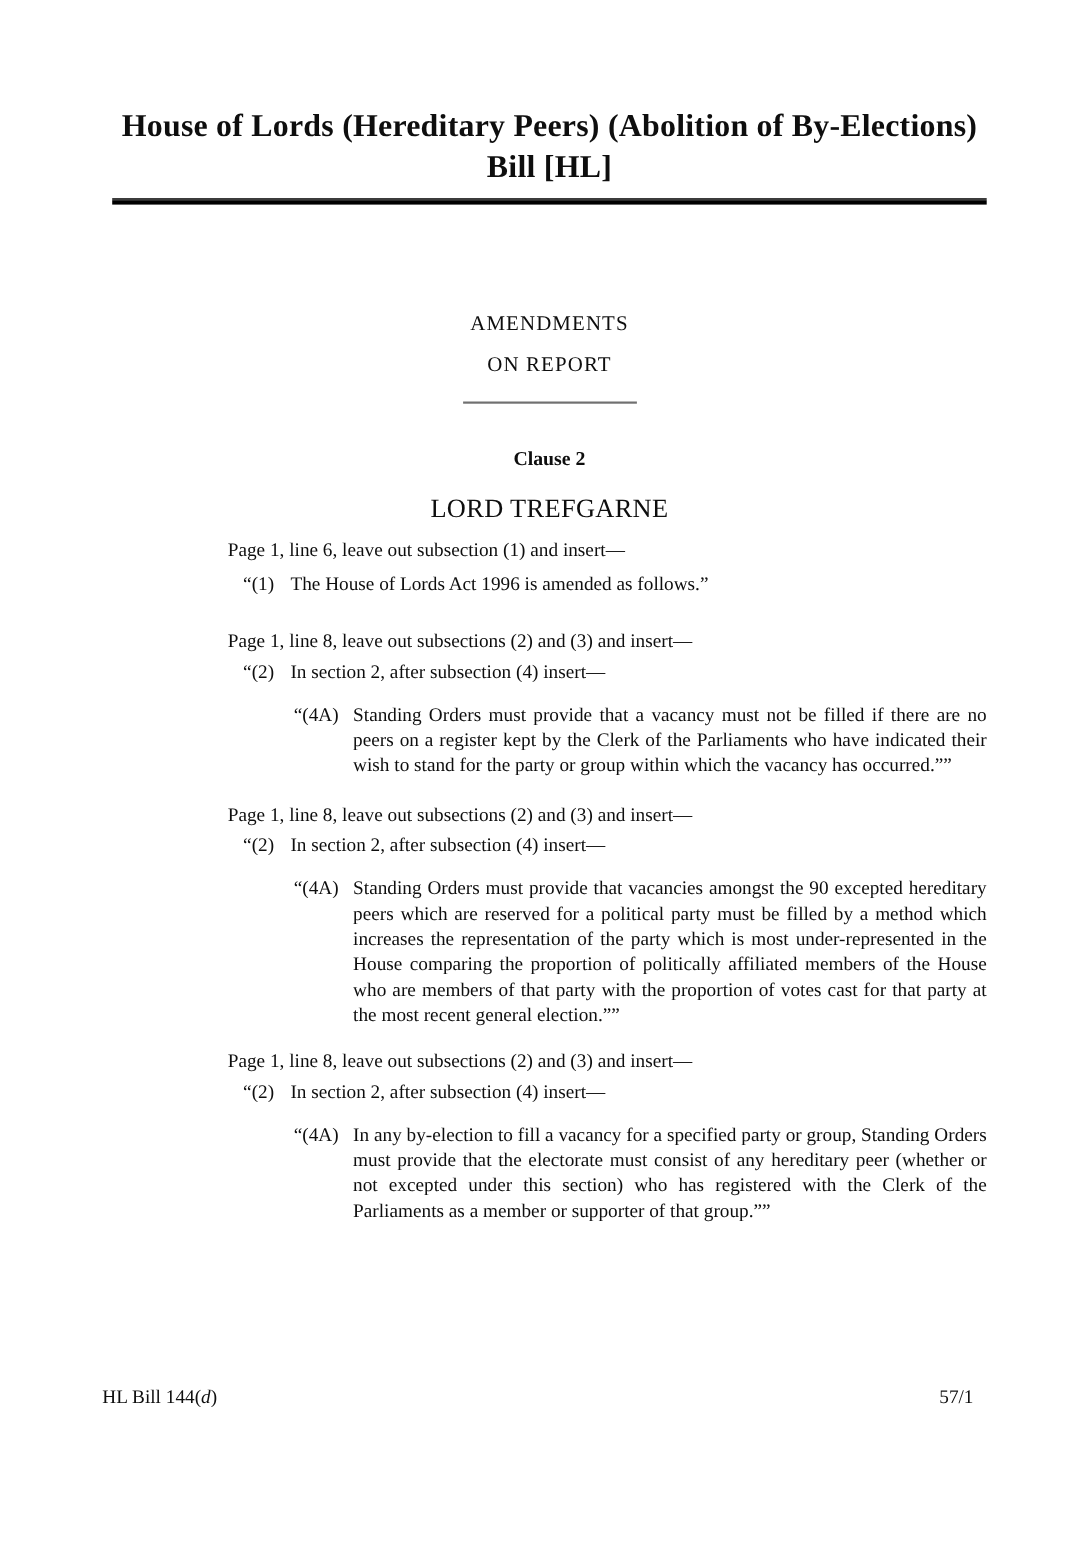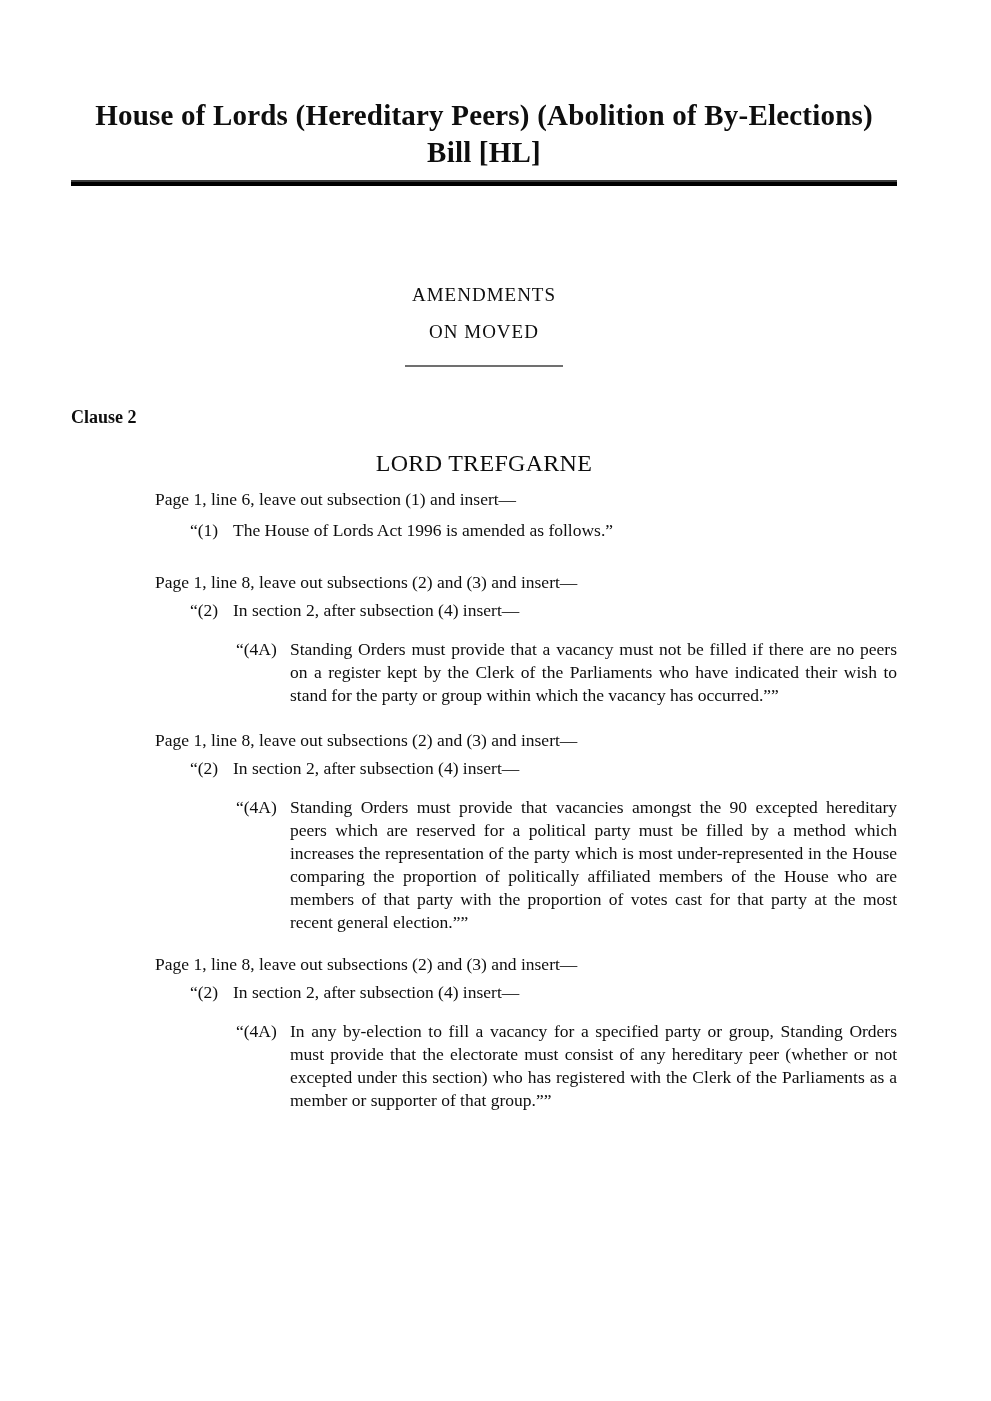--- a/index.html
+++ b/index.html
@@ -7,21 +7,21 @@
   .page {
     width: 991px;
     height: 1401px;
     position: relative;
     margin: 0 auto;
     background: #ffffff;
     font-family: "Liberation Serif", serif;
     color: #0e0e0e;
     overflow: hidden;
   }
-  .content { padding: 0 94px 0 71px; }
+  .content { padding: 0 94px 0 102px; }
 
   .title {
     margin: 0 auto;
     padding-top: 97px;
     max-width: 800px;
     font-size: 29px;
     line-height: 37px;
     font-weight: bold;
     text-align: center;
     letter-spacing: 0.2px;
@@ -39,35 +39,36 @@
     line-height: 37px;
     letter-spacing: 1px;
   }
   .short-rule {
     width: 158px;
     margin: 15px auto 0;
     border-top: 2px solid #707070;
   }
   .clause-heading {
     margin-top: 40px;
+    text-align: center;
     font-size: 18px;
     font-weight: bold;
   }
   .mover {
     margin-top: 22px;
     text-align: center;
     font-size: 24px;
     letter-spacing: 0.3px;
   }
   .amendments {
     margin-top: 11px;
     font-size: 17.5px;
     line-height: 23px;
   }
-  .amd-intro { margin-left: 84px; }
+  .amd-intro { margin-left: 105px; }
   .sub1 {
     position: relative;
     margin-left: 162px;
     margin-top: 5px;
   }
   .sub1 .lbl { position: absolute; left: -43px; top: 0; }
   .sub2 {
     position: relative;
     margin-left: 219px;
     margin-top: 16px;
@@ -100,21 +101,21 @@
 
 <div class="page">
   <div class="content">
 
     <h1 class="title">House of Lords (Hereditary Peers) (Abolition of By-Elections) Bill [HL]</h1>
 
     <div class="rule-double"></div>
 
     <div class="caps-heading">
       <div>AMENDMENTS</div>
-      <div>ON MOVED</div>
+      <div>ON REPORT</div>
     </div>
 
     <div class="short-rule"></div>
 
     <div class="clause-heading">Clause 2</div>
 
     <div class="mover">LORD TREFGARNE</div>
 
     <div class="amendments">
 
@@ -159,13 +160,17 @@
         </div>
         <div class="sub2">
           <span class="lbl">“(4A)</span>
           <span>In any by-election to fill a vacancy for a specified party or group, Standing Orders must provide that the electorate must consist of any hereditary peer (whether or not excepted under this section) who has registered with the Clerk of the Parliaments as a member or supporter of that group.””</span>
         </div>
       </div>
 
     </div>
   </div>
 
+  <div class="footer">
+    <span class="bill-no"><span>HL Bill 144(</span><span class="it">d</span><span>)</span></span>
+    <span class="serial">57/1</span>
+  </div>
 </div>
 
 </body></html>

